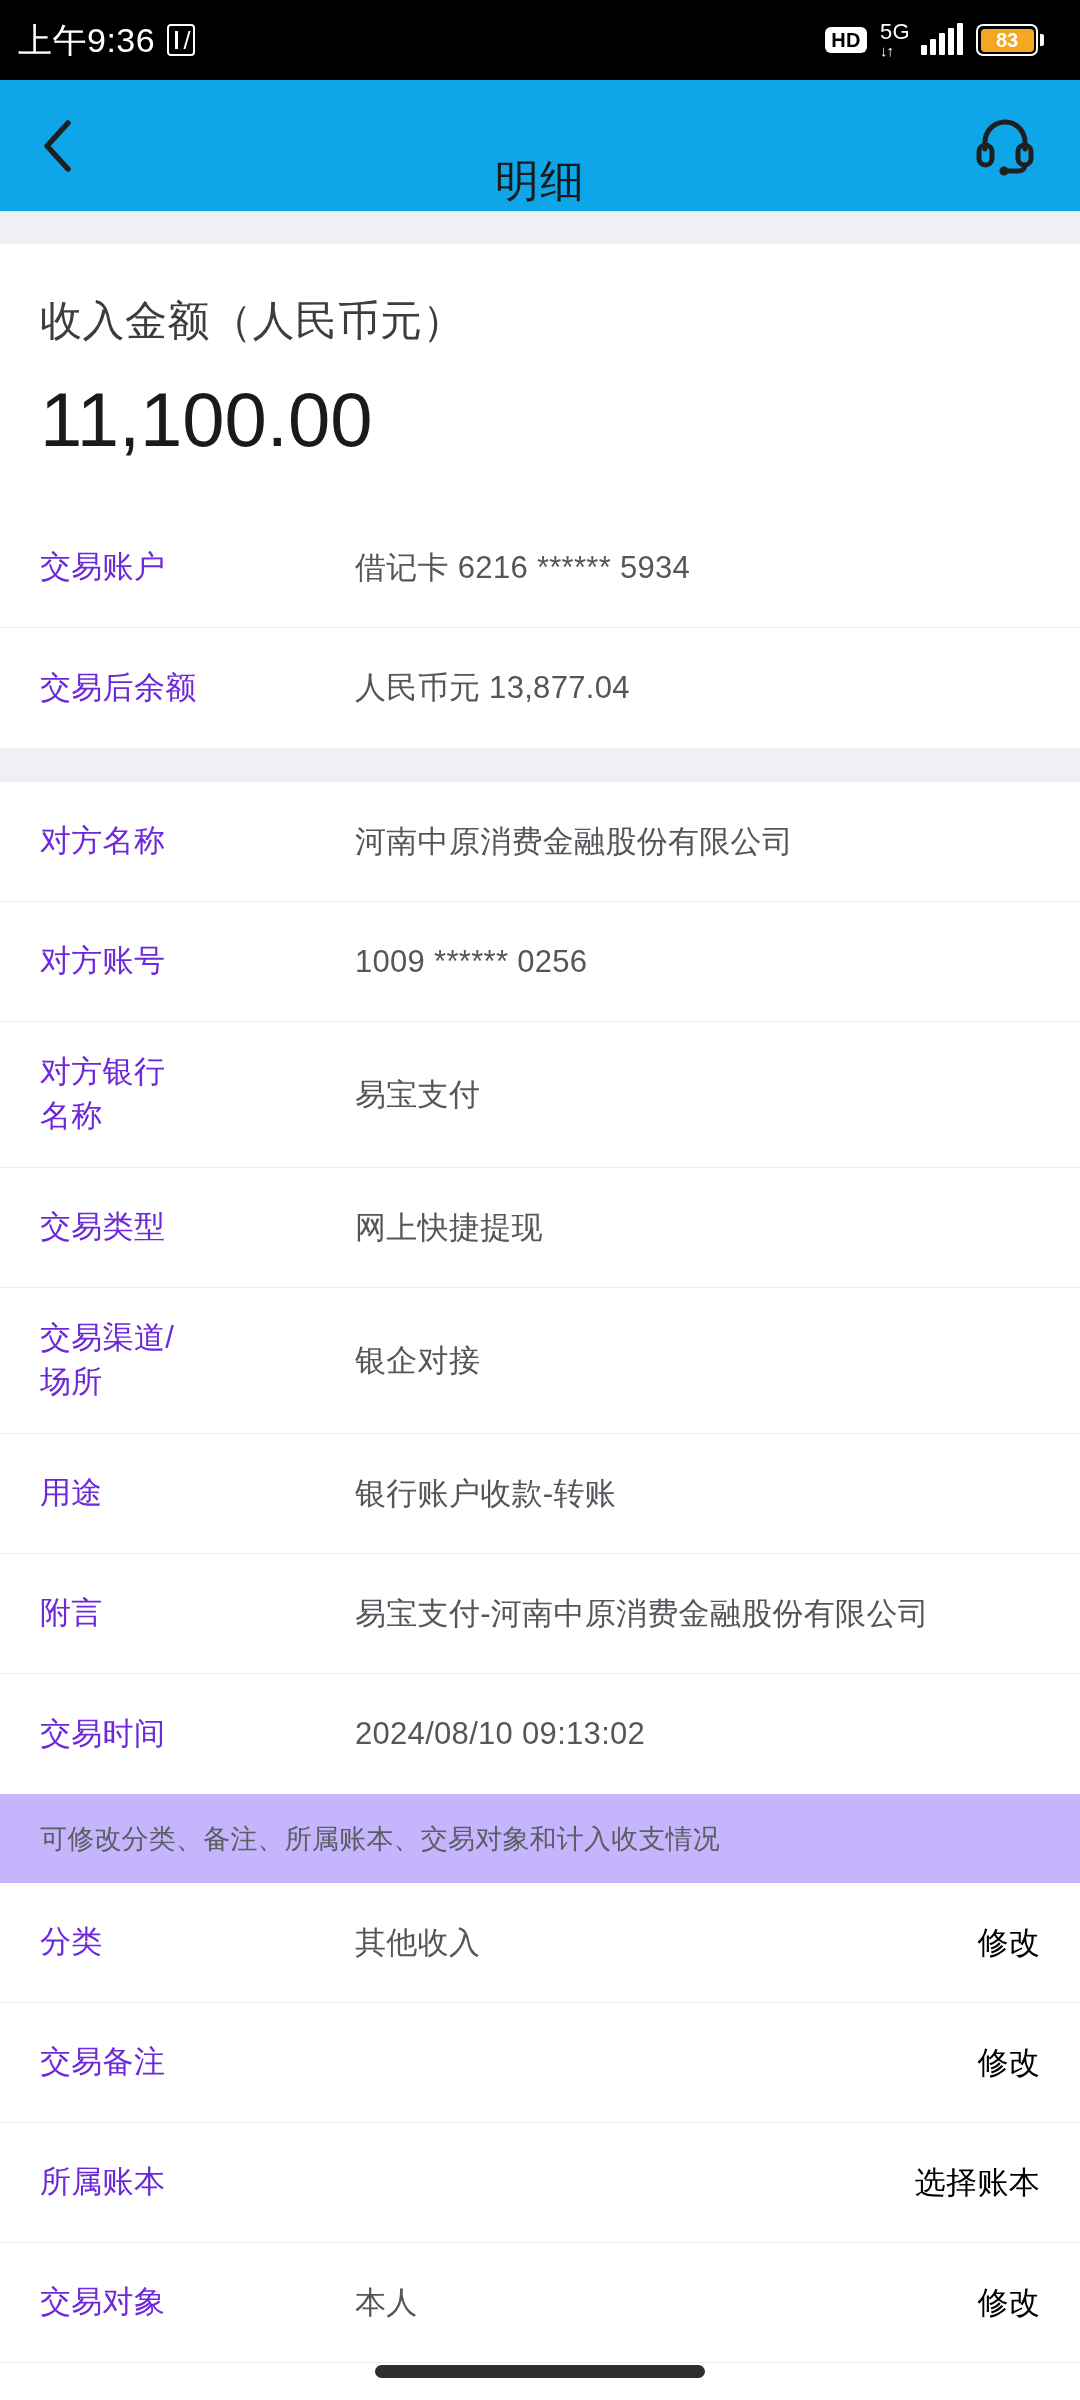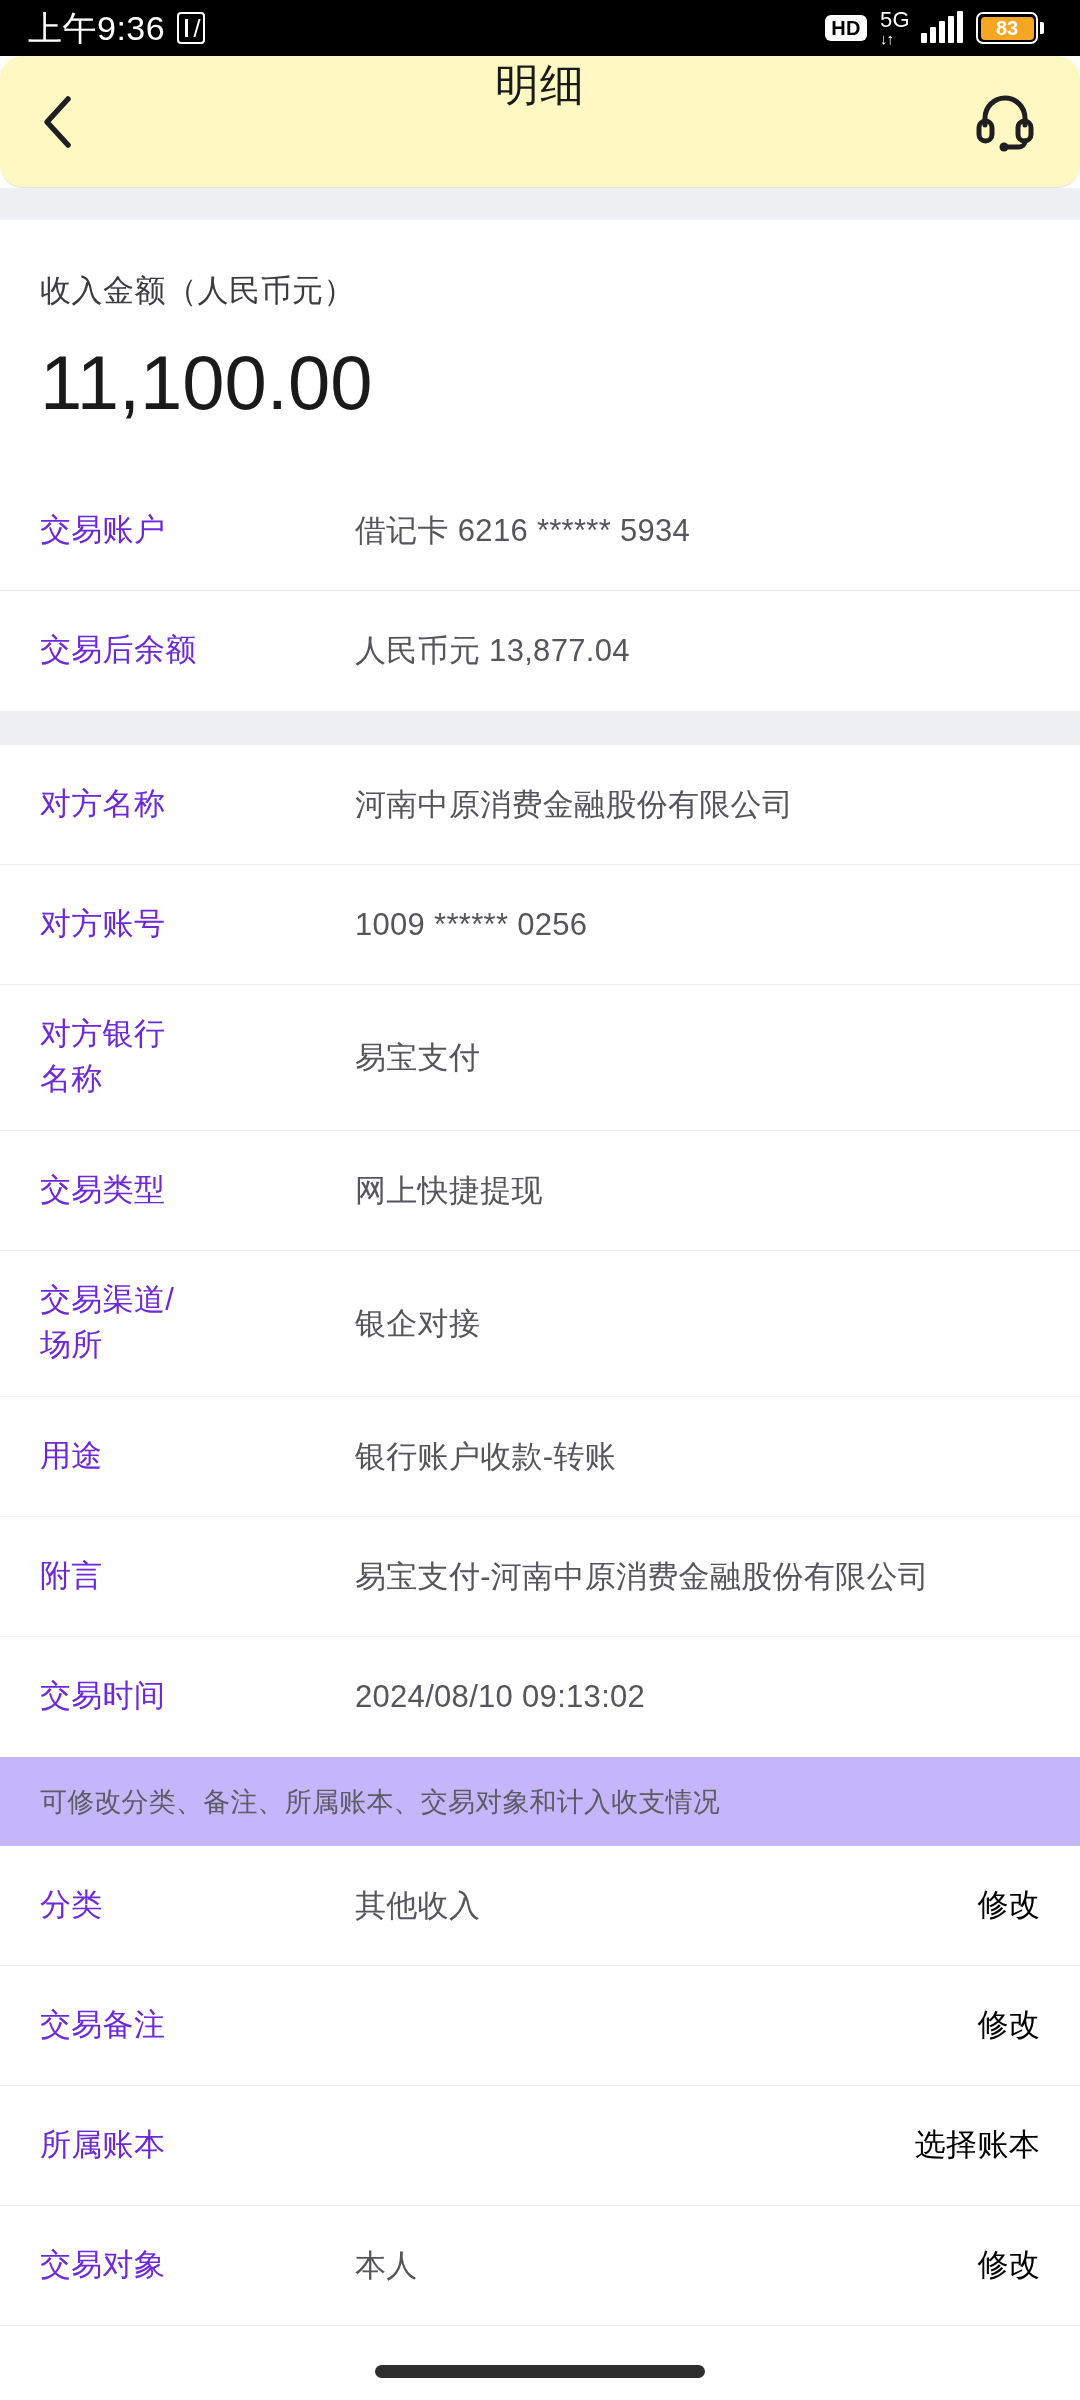--- a/index.html
+++ b/index.html
@@ -14,26 +14,26 @@
     position: relative;
     width: 1080px;
     height: 2400px;
     background: #ffffff;
     display: flex;
     flex-direction: column;
   }
 
   
   .status-bar {
-    height: 56px;
+    height: 80px;
     background: #000000;
     display: flex;
     align-items: center;
     justify-content: space-between;
-    padding: 0 36px 0 28px;
+    padding: 0 36px 0 18px;
     flex: 0 0 auto;
   }
   .status-left {
     display: flex;
     align-items: center;
     gap: 12px;
   }
   .status-clock {
     color: #ffffff;
     font-size: 34px;
@@ -154,27 +154,26 @@
     width: 4px;
     height: 12px;
     background: #ffffff;
     border-radius: 0 2px 2px 0;
     margin-left: 2px;
   }
 
   
   .nav-header {
     height: 132px;
-    background: #fef9c3;
-    display: flex;
-    align-items: flex-start;
+    background: #0ea5e9;
+    display: flex;
+    align-items: flex-end;
     position: relative;
     flex: 0 0 auto;
     border-bottom: 1px solid #e2e2e6;
-    border-radius: 23px;
   }
   .nav-back {
     position: absolute;
     left: 28px;
     top: 50%;
     transform: translateY(-50%);
     width: 60px;
     height: 60px;
     display: flex;
     align-items: center;
@@ -215,21 +214,21 @@
   }
   .gap-top { height: 32px; }
   .gap-mid { height: 34px; }
 
   
   .amount-block {
     padding: 52px 40px 46px 40px;
     background: #ffffff;
   }
   .amount-label {
-    font-size: 31px;
+    font-size: 42px;
     color: #3c3c41;
     letter-spacing: 0.5px;
     line-height: 1.2;
   }
   .amount-value {
     margin-top: 32px;
     font-size: 76px;
     color: #1a1a1a;
     font-weight: 500;
     letter-spacing: 0px;

